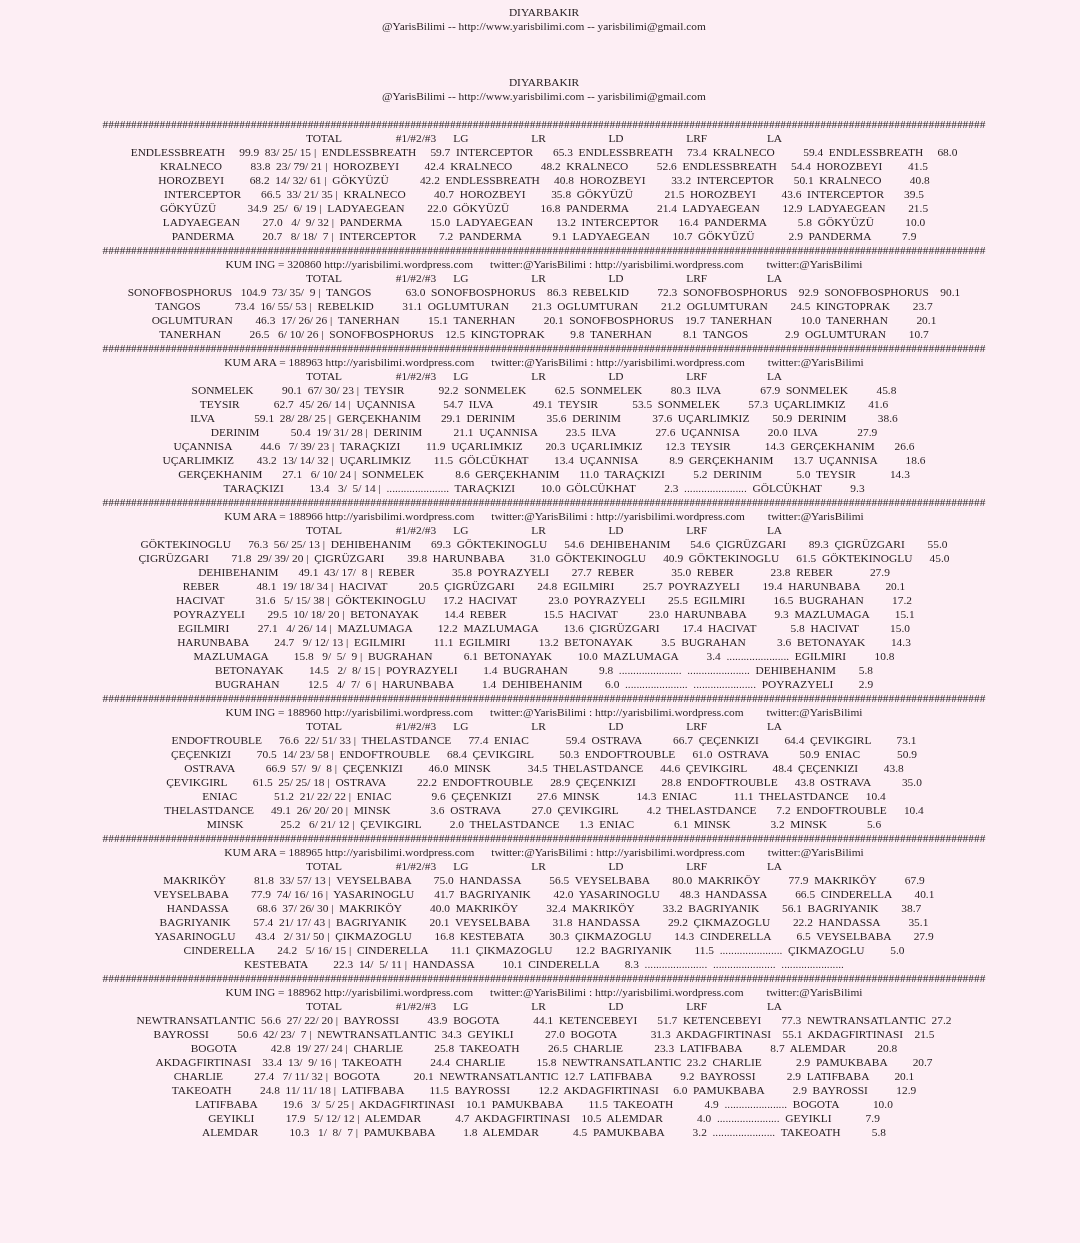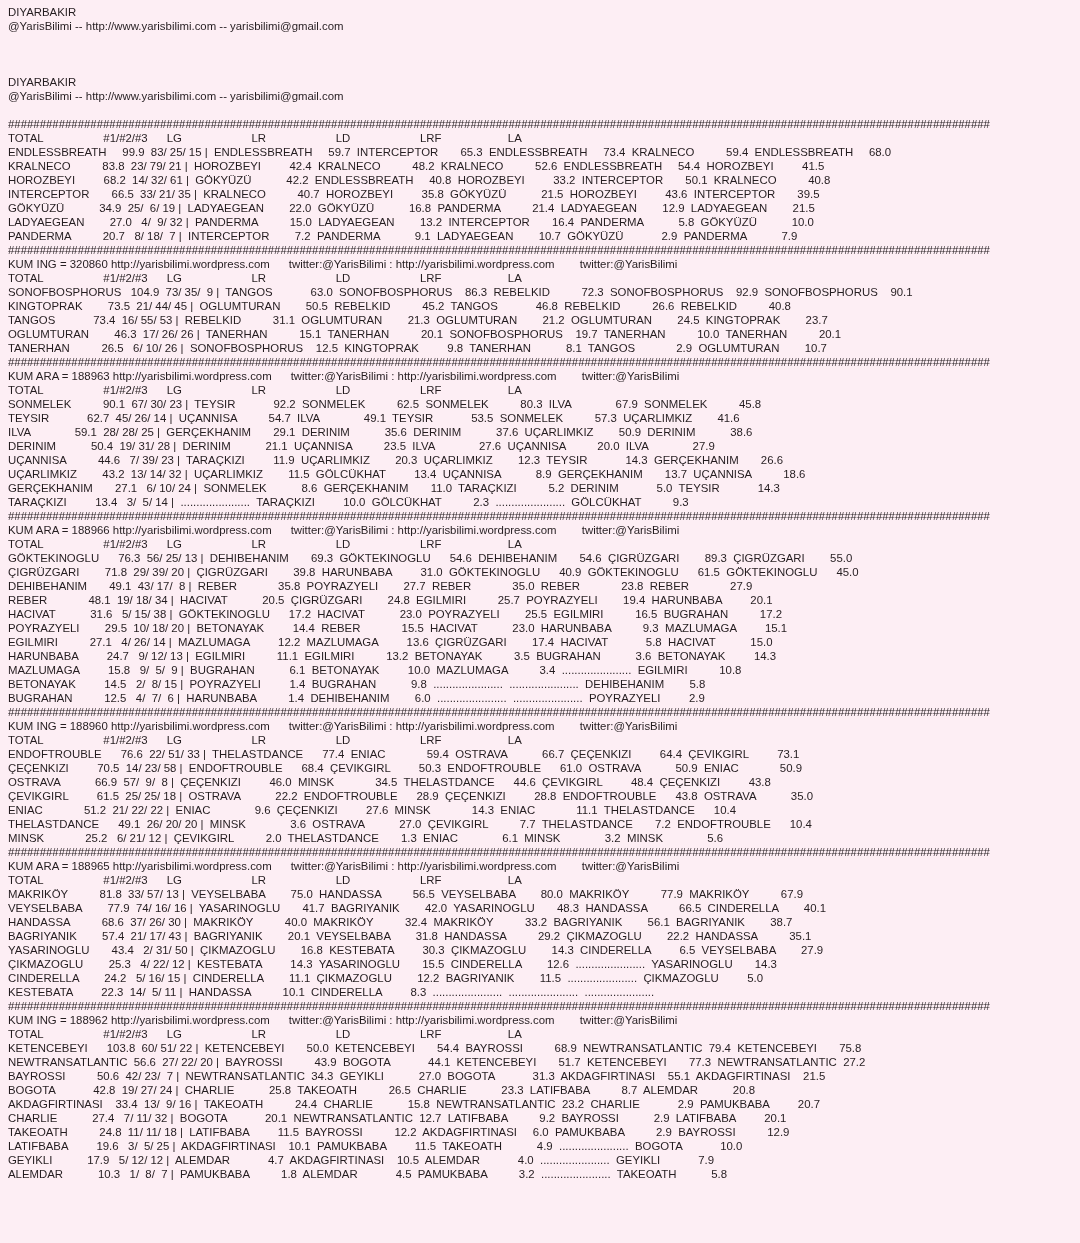--- a/index.html
+++ b/index.html
@@ -3,23 +3,24 @@
 <meta charset="utf-8">
 <style>
   :root { --bg:#fdeef4; --fg:#241d20; }
   * { margin:0; padding:0; box-sizing:border-box; }
   html,body { width:1080px; height:1243px; overflow:hidden; background:var(--bg); }
   .doc {
     width:1080px; height:1243px;
     padding:5px 0 0 8px;
     background:var(--bg);
     color:var(--fg);
-    font-family:Liberation Sans, sans-serif;
+    font-family:Liberation Serif, serif;
     font-size:11.4px;
     font-weight:500;
+    text-align:center;
   }
   .ln {
     white-space:pre;
     height:14px;
     line-height:14px;
     overflow:hidden;
   }
 </style>
 </head>
 <body>
@@ -40,21 +41,20 @@
       <div class="ln">KRALNECO          83.8  23/ 79/ 21 |  HOROZBEYI         42.4  KRALNECO          48.2  KRALNECO          52.6  ENDLESSBREATH     54.4  HOROZBEYI         41.5</div>
       <div class="ln">HOROZBEYI         68.2  14/ 32/ 61 |  GÖKYÜZÜ           42.2  ENDLESSBREATH     40.8  HOROZBEYI         33.2  INTERCEPTOR       50.1  KRALNECO          40.8</div>
       <div class="ln">INTERCEPTOR       66.5  33/ 21/ 35 |  KRALNECO          40.7  HOROZBEYI         35.8  GÖKYÜZÜ           21.5  HOROZBEYI         43.6  INTERCEPTOR       39.5</div>
       <div class="ln">GÖKYÜZÜ           34.9  25/  6/ 19 |  LADYAEGEAN        22.0  GÖKYÜZÜ           16.8  PANDERMA          21.4  LADYAEGEAN        12.9  LADYAEGEAN        21.5</div>
       <div class="ln">LADYAEGEAN        27.0   4/  9/ 32 |  PANDERMA          15.0  LADYAEGEAN        13.2  INTERCEPTOR       16.4  PANDERMA           5.8  GÖKYÜZÜ           10.0</div>
       <div class="ln">PANDERMA          20.7   8/ 18/  7 |  INTERCEPTOR        7.2  PANDERMA           9.1  LADYAEGEAN        10.7  GÖKYÜZÜ            2.9  PANDERMA           7.9</div>
       <div class="ln">###########################################################################################################################################################</div>
       <div class="ln">KUM ING = 320860 http://yarisbilimi.wordpress.com      twitter:@YarisBilimi : http://yarisbilimi.wordpress.com        twitter:@YarisBilimi</div>
       <div class="ln">TOTAL                   #1/#2/#3      LG                      LR                      LD                      LRF                     LA</div>
       <div class="ln">SONOFBOSPHORUS   104.9  73/ 35/  9 |  TANGOS            63.0  SONOFBOSPHORUS    86.3  REBELKID          72.3  SONOFBOSPHORUS    92.9  SONOFBOSPHORUS    90.1</div>
-      <div class="ln">KINGTOPRAK        73.5  21/ 44/ 45 |  OGLUMTURAN        50.5  REBELKID          45.2  TANGOS            46.8  REBELKID          26.6  REBELKID          40.8</div>
       <div class="ln">TANGOS            73.4  16/ 55/ 53 |  REBELKID          31.1  OGLUMTURAN        21.3  OGLUMTURAN        21.2  OGLUMTURAN        24.5  KINGTOPRAK        23.7</div>
       <div class="ln">OGLUMTURAN        46.3  17/ 26/ 26 |  TANERHAN          15.1  TANERHAN          20.1  SONOFBOSPHORUS    19.7  TANERHAN          10.0  TANERHAN          20.1</div>
       <div class="ln">TANERHAN          26.5   6/ 10/ 26 |  SONOFBOSPHORUS    12.5  KINGTOPRAK         9.8  TANERHAN           8.1  TANGOS             2.9  OGLUMTURAN        10.7</div>
       <div class="ln">###########################################################################################################################################################</div>
       <div class="ln">KUM ARA = 188963 http://yarisbilimi.wordpress.com      twitter:@YarisBilimi : http://yarisbilimi.wordpress.com        twitter:@YarisBilimi</div>
       <div class="ln">TOTAL                   #1/#2/#3      LG                      LR                      LD                      LRF                     LA</div>
       <div class="ln">SONMELEK          90.1  67/ 30/ 23 |  TEYSIR            92.2  SONMELEK          62.5  SONMELEK          80.3  ILVA              67.9  SONMELEK          45.8</div>
       <div class="ln">TEYSIR            62.7  45/ 26/ 14 |  UÇANNISA          54.7  ILVA              49.1  TEYSIR            53.5  SONMELEK          57.3  UÇARLIMKIZ        41.6</div>
       <div class="ln">ILVA              59.1  28/ 28/ 25 |  GERÇEKHANIM       29.1  DERINIM           35.6  DERINIM           37.6  UÇARLIMKIZ        50.9  DERINIM           38.6</div>
       <div class="ln">DERINIM           50.4  19/ 31/ 28 |  DERINIM           21.1  UÇANNISA          23.5  ILVA              27.6  UÇANNISA          20.0  ILVA              27.9</div>
@@ -77,37 +77,35 @@
       <div class="ln">BETONAYAK         14.5   2/  8/ 15 |  POYRAZYELI         1.4  BUGRAHAN           9.8  ......................  ......................  DEHIBEHANIM        5.8</div>
       <div class="ln">BUGRAHAN          12.5   4/  7/  6 |  HARUNBABA          1.4  DEHIBEHANIM        6.0  ......................  ......................  POYRAZYELI         2.9</div>
       <div class="ln">###########################################################################################################################################################</div>
       <div class="ln">KUM ING = 188960 http://yarisbilimi.wordpress.com      twitter:@YarisBilimi : http://yarisbilimi.wordpress.com        twitter:@YarisBilimi</div>
       <div class="ln">TOTAL                   #1/#2/#3      LG                      LR                      LD                      LRF                     LA</div>
       <div class="ln">ENDOFTROUBLE      76.6  22/ 51/ 33 |  THELASTDANCE      77.4  ENIAC             59.4  OSTRAVA           66.7  ÇEÇENKIZI         64.4  ÇEVIKGIRL         73.1</div>
       <div class="ln">ÇEÇENKIZI         70.5  14/ 23/ 58 |  ENDOFTROUBLE      68.4  ÇEVIKGIRL         50.3  ENDOFTROUBLE      61.0  OSTRAVA           50.9  ENIAC             50.9</div>
       <div class="ln">OSTRAVA           66.9  57/  9/  8 |  ÇEÇENKIZI         46.0  MINSK             34.5  THELASTDANCE      44.6  ÇEVIKGIRL         48.4  ÇEÇENKIZI         43.8</div>
       <div class="ln">ÇEVIKGIRL         61.5  25/ 25/ 18 |  OSTRAVA           22.2  ENDOFTROUBLE      28.9  ÇEÇENKIZI         28.8  ENDOFTROUBLE      43.8  OSTRAVA           35.0</div>
       <div class="ln">ENIAC             51.2  21/ 22/ 22 |  ENIAC              9.6  ÇEÇENKIZI         27.6  MINSK             14.3  ENIAC             11.1  THELASTDANCE      10.4</div>
-      <div class="ln">THELASTDANCE      49.1  26/ 20/ 20 |  MINSK              3.6  OSTRAVA           27.0  ÇEVIKGIRL          7.7  THELASTDANCE       7.2  ENDOFTROUBLE      10.4</div>
+      <div class="ln">THELASTDANCE      49.1  26/ 20/ 20 |  MINSK              3.6  OSTRAVA           27.0  ÇEVIKGIRL          4.2  THELASTDANCE       7.2  ENDOFTROUBLE      10.4</div>
       <div class="ln">MINSK             25.2   6/ 21/ 12 |  ÇEVIKGIRL          2.0  THELASTDANCE       1.3  ENIAC              6.1  MINSK              3.2  MINSK              5.6</div>
       <div class="ln">###########################################################################################################################################################</div>
       <div class="ln">KUM ARA = 188965 http://yarisbilimi.wordpress.com      twitter:@YarisBilimi : http://yarisbilimi.wordpress.com        twitter:@YarisBilimi</div>
       <div class="ln">TOTAL                   #1/#2/#3      LG                      LR                      LD                      LRF                     LA</div>
       <div class="ln">MAKRIKÖY          81.8  33/ 57/ 13 |  VEYSELBABA        75.0  HANDASSA          56.5  VEYSELBABA        80.0  MAKRIKÖY          77.9  MAKRIKÖY          67.9</div>
       <div class="ln">VEYSELBABA        77.9  74/ 16/ 16 |  YASARINOGLU       41.7  BAGRIYANIK        42.0  YASARINOGLU       48.3  HANDASSA          66.5  CINDERELLA        40.1</div>
       <div class="ln">HANDASSA          68.6  37/ 26/ 30 |  MAKRIKÖY          40.0  MAKRIKÖY          32.4  MAKRIKÖY          33.2  BAGRIYANIK        56.1  BAGRIYANIK        38.7</div>
       <div class="ln">BAGRIYANIK        57.4  21/ 17/ 43 |  BAGRIYANIK        20.1  VEYSELBABA        31.8  HANDASSA          29.2  ÇIKMAZOGLU        22.2  HANDASSA          35.1</div>
       <div class="ln">YASARINOGLU       43.4   2/ 31/ 50 |  ÇIKMAZOGLU        16.8  KESTEBATA         30.3  ÇIKMAZOGLU        14.3  CINDERELLA         6.5  VEYSELBABA        27.9</div>
-      <div class="ln">ÇIKMAZOGLU        25.3   4/ 22/ 12 |  KESTEBATA         14.3  YASARINOGLU       15.5  CINDERELLA        12.6  ......................  YASARINOGLU       14.3</div>
       <div class="ln">CINDERELLA        24.2   5/ 16/ 15 |  CINDERELLA        11.1  ÇIKMAZOGLU        12.2  BAGRIYANIK        11.5  ......................  ÇIKMAZOGLU         5.0</div>
       <div class="ln">KESTEBATA         22.3  14/  5/ 11 |  HANDASSA          10.1  CINDERELLA         8.3  ......................  ......................  ......................</div>
       <div class="ln">###########################################################################################################################################################</div>
       <div class="ln">KUM ING = 188962 http://yarisbilimi.wordpress.com      twitter:@YarisBilimi : http://yarisbilimi.wordpress.com        twitter:@YarisBilimi</div>
       <div class="ln">TOTAL                   #1/#2/#3      LG                      LR                      LD                      LRF                     LA</div>
-      <div class="ln">KETENCEBEYI      103.8  60/ 51/ 22 |  KETENCEBEYI       50.0  KETENCEBEYI       54.4  BAYROSSI          68.9  NEWTRANSATLANTIC  79.4  KETENCEBEYI       75.8</div>
       <div class="ln">NEWTRANSATLANTIC  56.6  27/ 22/ 20 |  BAYROSSI          43.9  BOGOTA            44.1  KETENCEBEYI       51.7  KETENCEBEYI       77.3  NEWTRANSATLANTIC  27.2</div>
       <div class="ln">BAYROSSI          50.6  42/ 23/  7 |  NEWTRANSATLANTIC  34.3  GEYIKLI           27.0  BOGOTA            31.3  AKDAGFIRTINASI    55.1  AKDAGFIRTINASI    21.5</div>
       <div class="ln">BOGOTA            42.8  19/ 27/ 24 |  CHARLIE           25.8  TAKEOATH          26.5  CHARLIE           23.3  LATIFBABA          8.7  ALEMDAR           20.8</div>
       <div class="ln">AKDAGFIRTINASI    33.4  13/  9/ 16 |  TAKEOATH          24.4  CHARLIE           15.8  NEWTRANSATLANTIC  23.2  CHARLIE            2.9  PAMUKBABA         20.7</div>
       <div class="ln">CHARLIE           27.4   7/ 11/ 32 |  BOGOTA            20.1  NEWTRANSATLANTIC  12.7  LATIFBABA          9.2  BAYROSSI           2.9  LATIFBABA         20.1</div>
       <div class="ln">TAKEOATH          24.8  11/ 11/ 18 |  LATIFBABA         11.5  BAYROSSI          12.2  AKDAGFIRTINASI     6.0  PAMUKBABA          2.9  BAYROSSI          12.9</div>
       <div class="ln">LATIFBABA         19.6   3/  5/ 25 |  AKDAGFIRTINASI    10.1  PAMUKBABA         11.5  TAKEOATH           4.9  ......................  BOGOTA            10.0</div>
       <div class="ln">GEYIKLI           17.9   5/ 12/ 12 |  ALEMDAR            4.7  AKDAGFIRTINASI    10.5  ALEMDAR            4.0  ......................  GEYIKLI            7.9</div>
       <div class="ln">ALEMDAR           10.3   1/  8/  7 |  PAMUKBABA          1.8  ALEMDAR            4.5  PAMUKBABA          3.2  ......................  TAKEOATH           5.8</div>
     </div>

